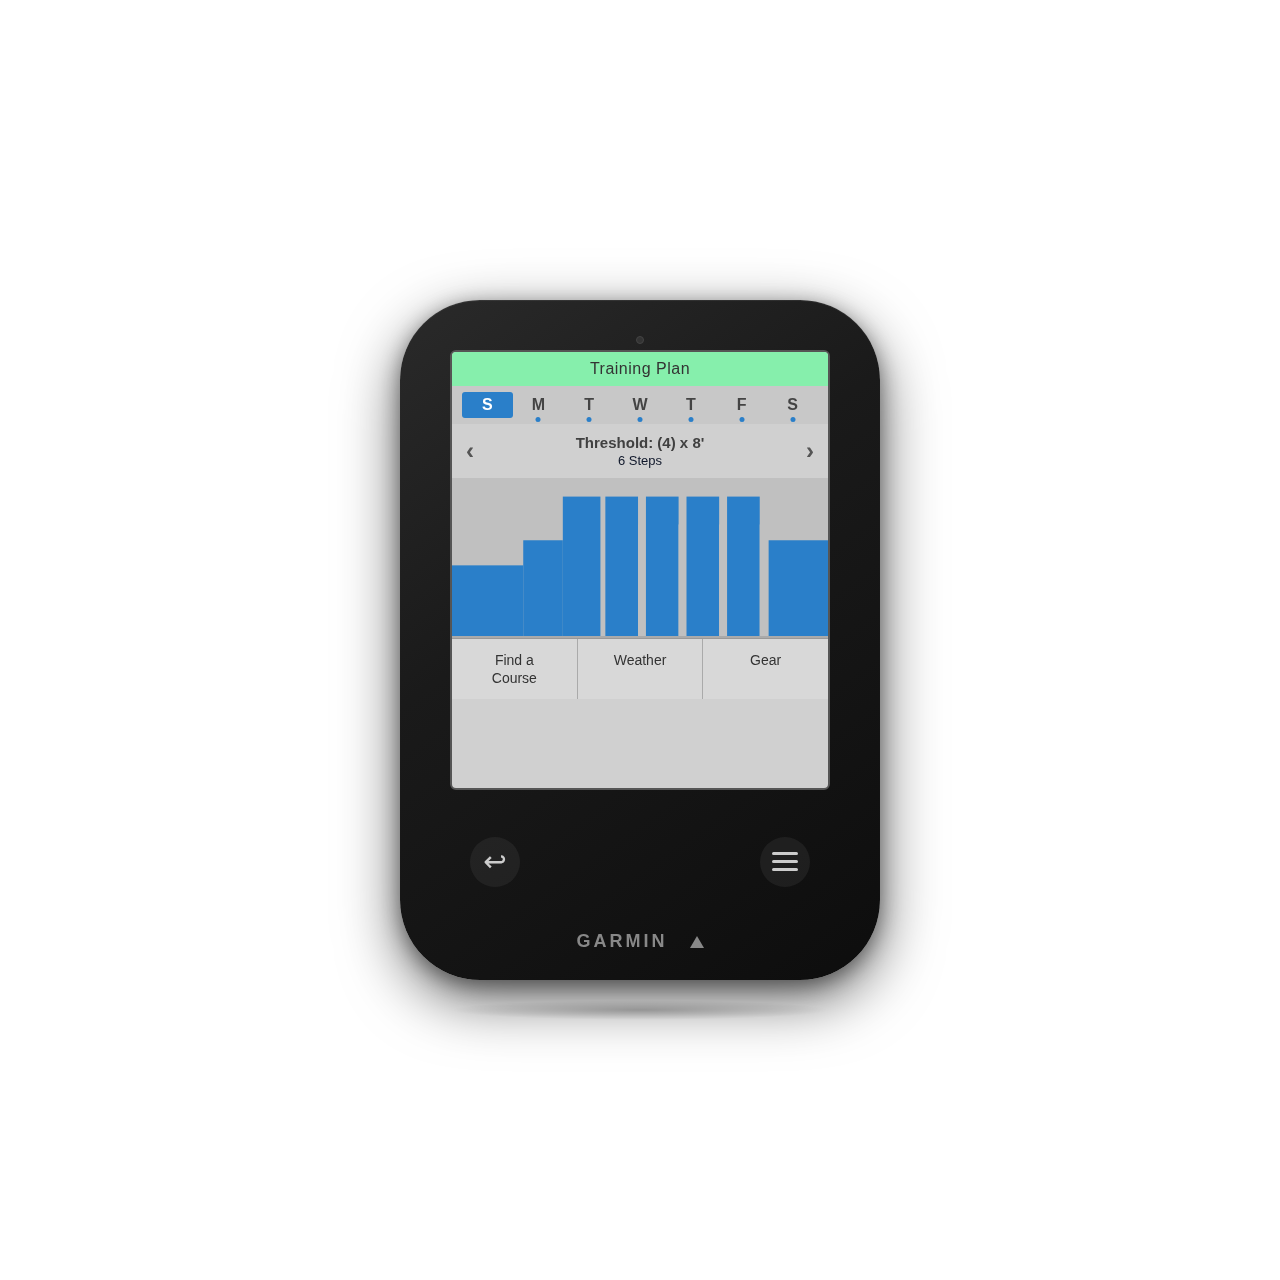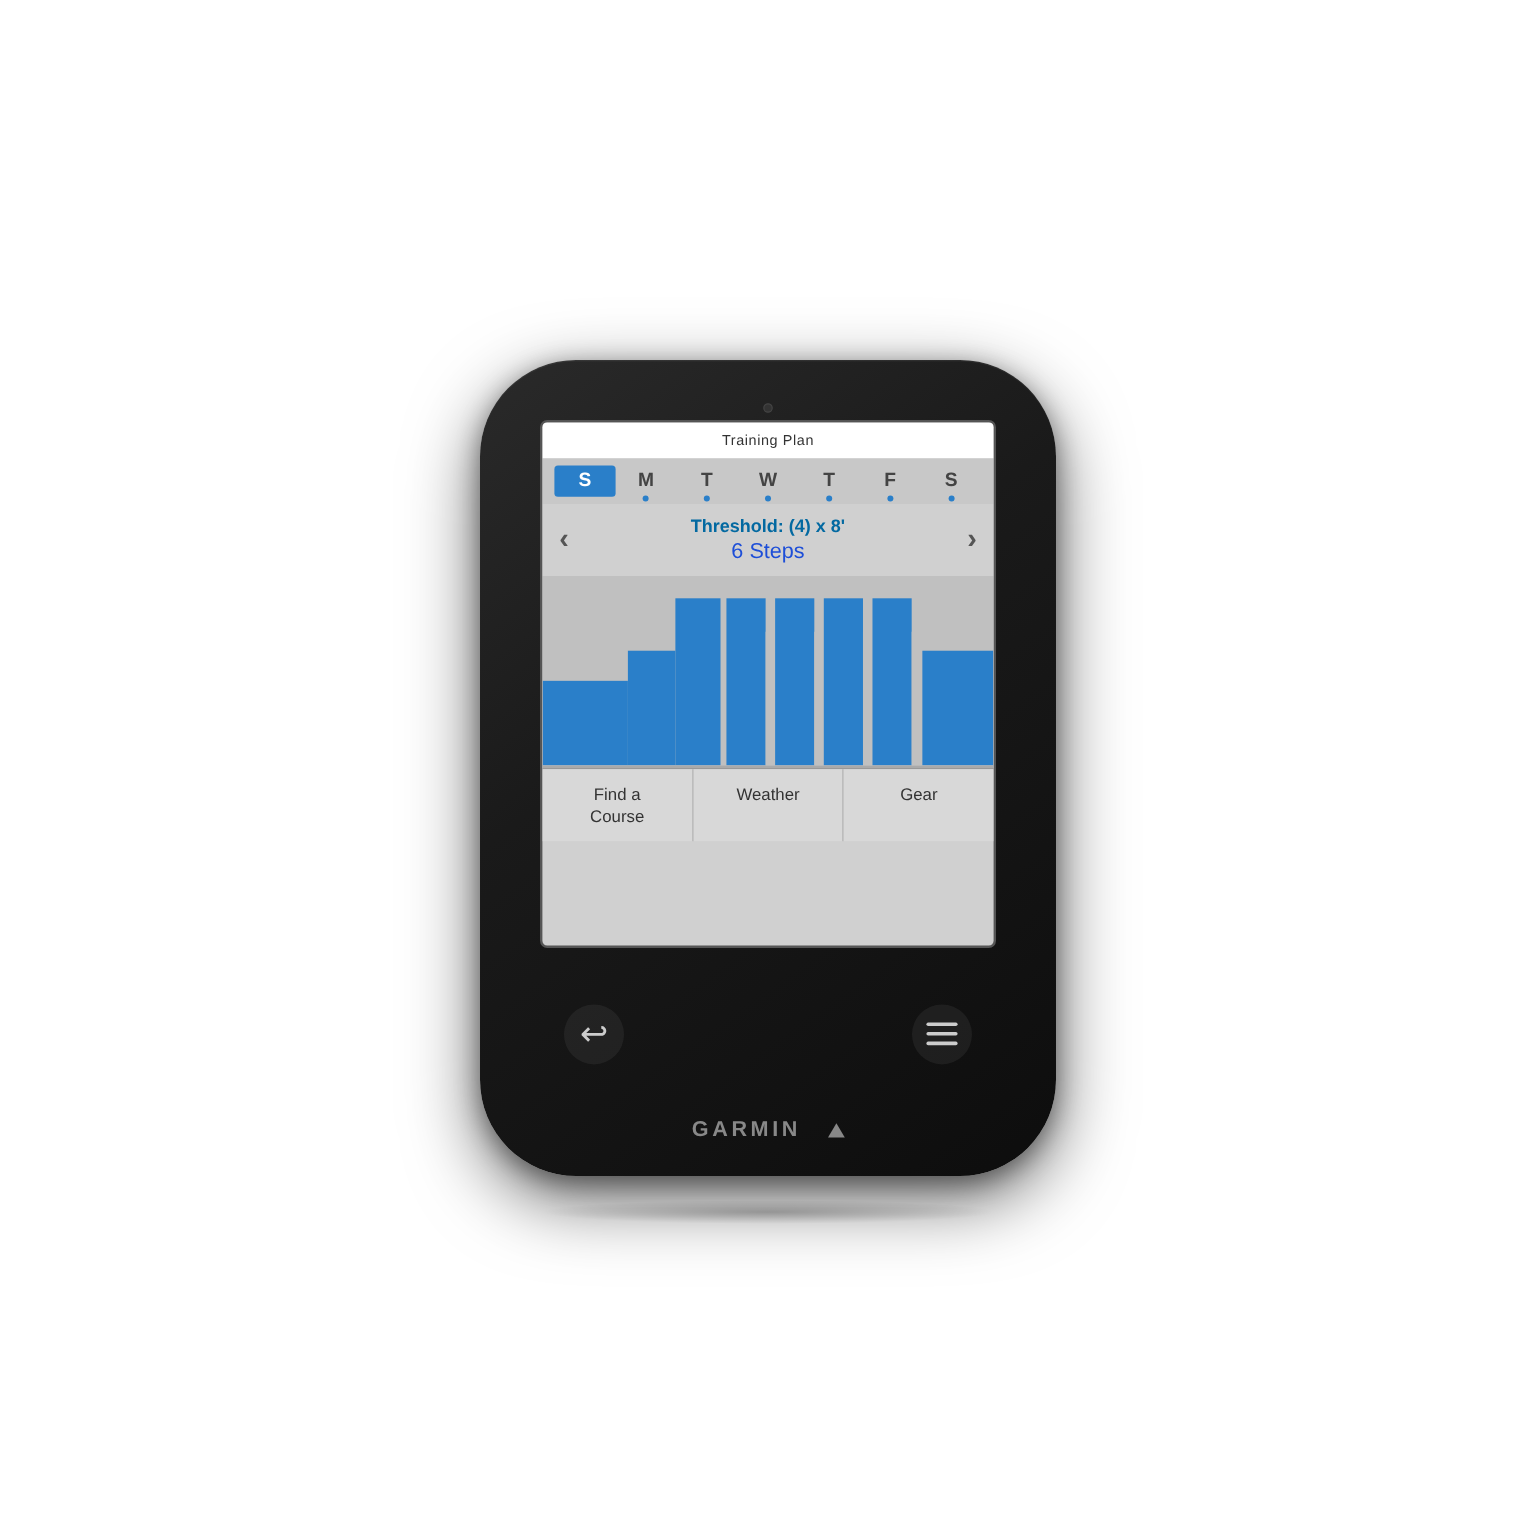--- a/index.html
+++ b/index.html
@@ -60,24 +60,24 @@
       height: 440px;
       background: #d0d0d0;
       border-radius: 6px;
       overflow: hidden;
       margin-top: 20px;
       border: 2px solid #555;
     }
 
     
     .screen-title {
-      background: #ffffff;
+      background: #86efac;
       text-align: center;
       padding: 8px 0;
-      font-size: 12px;
+      font-size: 16px;
       font-weight: 300;
       color: #333;
       letter-spacing: 0.5px;
     }
 
     
     .day-selector {
       background: #c8c8c8;
       display: flex;
       align-items: center;
@@ -129,26 +129,26 @@
       line-height: 1;
     }
 
     .workout-info {
       text-align: center;
     }
 
     .workout-title {
       font-size: 15px;
       font-weight: 600;
-      color: #0369a1;
+      color: #404040;
     }
 
     .workout-steps {
-      font-size: 18px;
-      color: #1d4ed8;
+      font-size: 13px;
+      color: #0f172a;
       margin-top: 2px;
     }
 
     
     .chart-area {
       background: #c0c0c0;
       flex: 1;
       position: relative;
       overflow: hidden;
       min-height: 160px;

